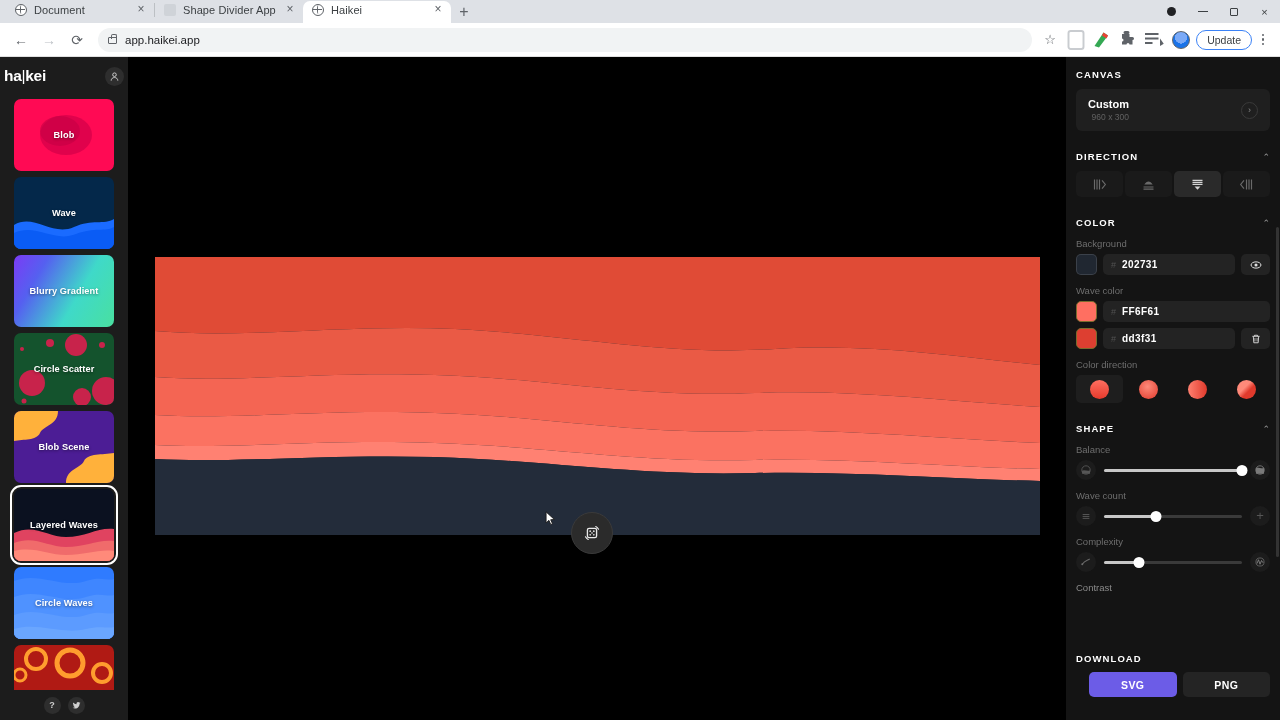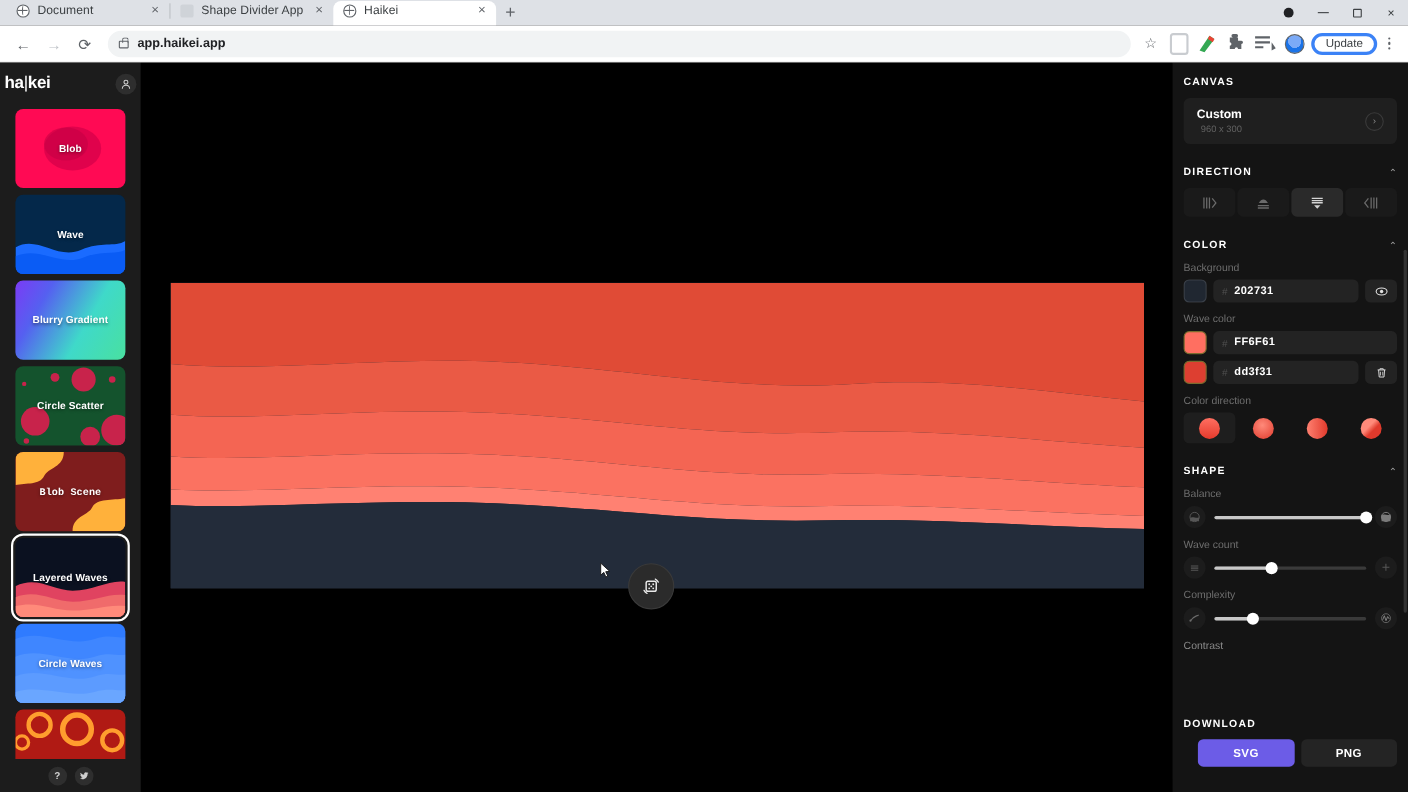--- a/index.html
+++ b/index.html
@@ -69,42 +69,42 @@
     padding: 0 8px; flex: 0 0 34px; border-bottom: 1px solid #e0e0e0;
   }
   .navbtn {
     width: 26px; height: 26px; display: flex; align-items: center; justify-content: center;
     color: #5f6368; font-size: 14px; margin-right: 2px; border-radius: 50%;
   }
   .navbtn.disabled { color: #bdc1c6; }
   .urlbox {
     flex: 1; height: 24px; background: #f1f3f4; border-radius: 12px;
     display: flex; align-items: center; padding: 0 10px; margin: 0 6px;
-    font-size: 11.5px; color: #202124; font-weight: bold;
+    font-size: 11.5px; color: #202124;
   }
   .lockicon {
     width: 9px; height: 7px; border: 1.2px solid #5f6368; border-radius: 1px;
     position: relative; margin-right: 8px; margin-top: 2px; flex: 0 0 9px;
   }
   .lockicon::before {
     content: ""; position: absolute; left: 1.6px; top: -4px; width: 4px; height: 4px;
     border: 1.2px solid #5f6368; border-bottom: none; border-radius: 2px 2px 0 0;
   }
   .toolicons { display: flex; align-items: center; gap: 2px; }
   .tbtn {
     width: 24px; height: 24px; display: flex; align-items: center; justify-content: center;
     color: #5f6368; font-size: 13px; border-radius: 50%;
   }
   .avatar-chrome {
     width: 18px; height: 18px; border-radius: 50%;
     background: radial-gradient(circle at 50% 35%, #7baaf7 0 45%, #1a73e8 46% 100%);
     border: 1.5px solid #5f6368; margin: 0 4px;
   }
   .updatebtn {
-    height: 20px; padding: 0 10px; border: 3px solid #3b82f6; border-radius: 10px;
+    height: 20px; padding: 0 10px; border: 1px solid #3b82f6; border-radius: 10px;
     font-size: 10.5px; color: #3c4043; display: flex; align-items: center; text-align: right;
   }
   .kebab { width: 18px; display: flex; flex-direction: column; align-items: center; gap: 2px; }
   .kebab i { width: 2.5px; height: 2.5px; border-radius: 50%; background: #5f6368; display: block; }
 
   
   .app { flex: 1; display: flex; background: #000; min-height: 0; }
 
   
   .sidebar {
@@ -383,21 +383,21 @@
             <circle cx="92" cy="58" r="14" fill="#c8234b"></circle>
             <circle cx="68" cy="64" r="9" fill="#c8234b"></circle>
             <circle cx="36" cy="10" r="4" fill="#c8234b"></circle>
             <circle cx="88" cy="12" r="3" fill="#c8234b"></circle>
             <circle cx="8" cy="16" r="2" fill="#c8234b"></circle>
             <circle cx="10" cy="68" r="2.5" fill="#c8234b"></circle>
           </svg>
           <span class="plabel">Circle Scatter</span>
         </div>
 
-        <div class="preset" style="background:#7f1d1d;font-family:Liberation Mono, monospace;">
+        <div class="preset" style="background:#4c1d95;">
           <svg style="position:absolute;inset:0;width:100%;height:100%" viewBox="0 0 100 72" preserveAspectRatio="none">
             <path d="M0 0 H44 C44 14, 30 14, 26 22 C22 30, 10 28, 0 30 Z" fill="#ffb13b"></path>
             <path d="M100 72 H52 C52 58, 66 58, 70 50 C74 42, 88 44, 100 42 Z" fill="#ffb13b"></path>
           </svg>
           <span class="plabel">Blob Scene</span>
         </div>
 
         <div class="preset selected" style="background:#0b1120;">
           <svg style="position:absolute;inset:0;width:100%;height:100%" viewBox="0 0 100 72" preserveAspectRatio="none">
             <path d="M0 44 C 20 34, 34 48, 52 48 C 72 48, 84 38, 100 40 L100 72 L0 72 Z" fill="#e04360"></path>

